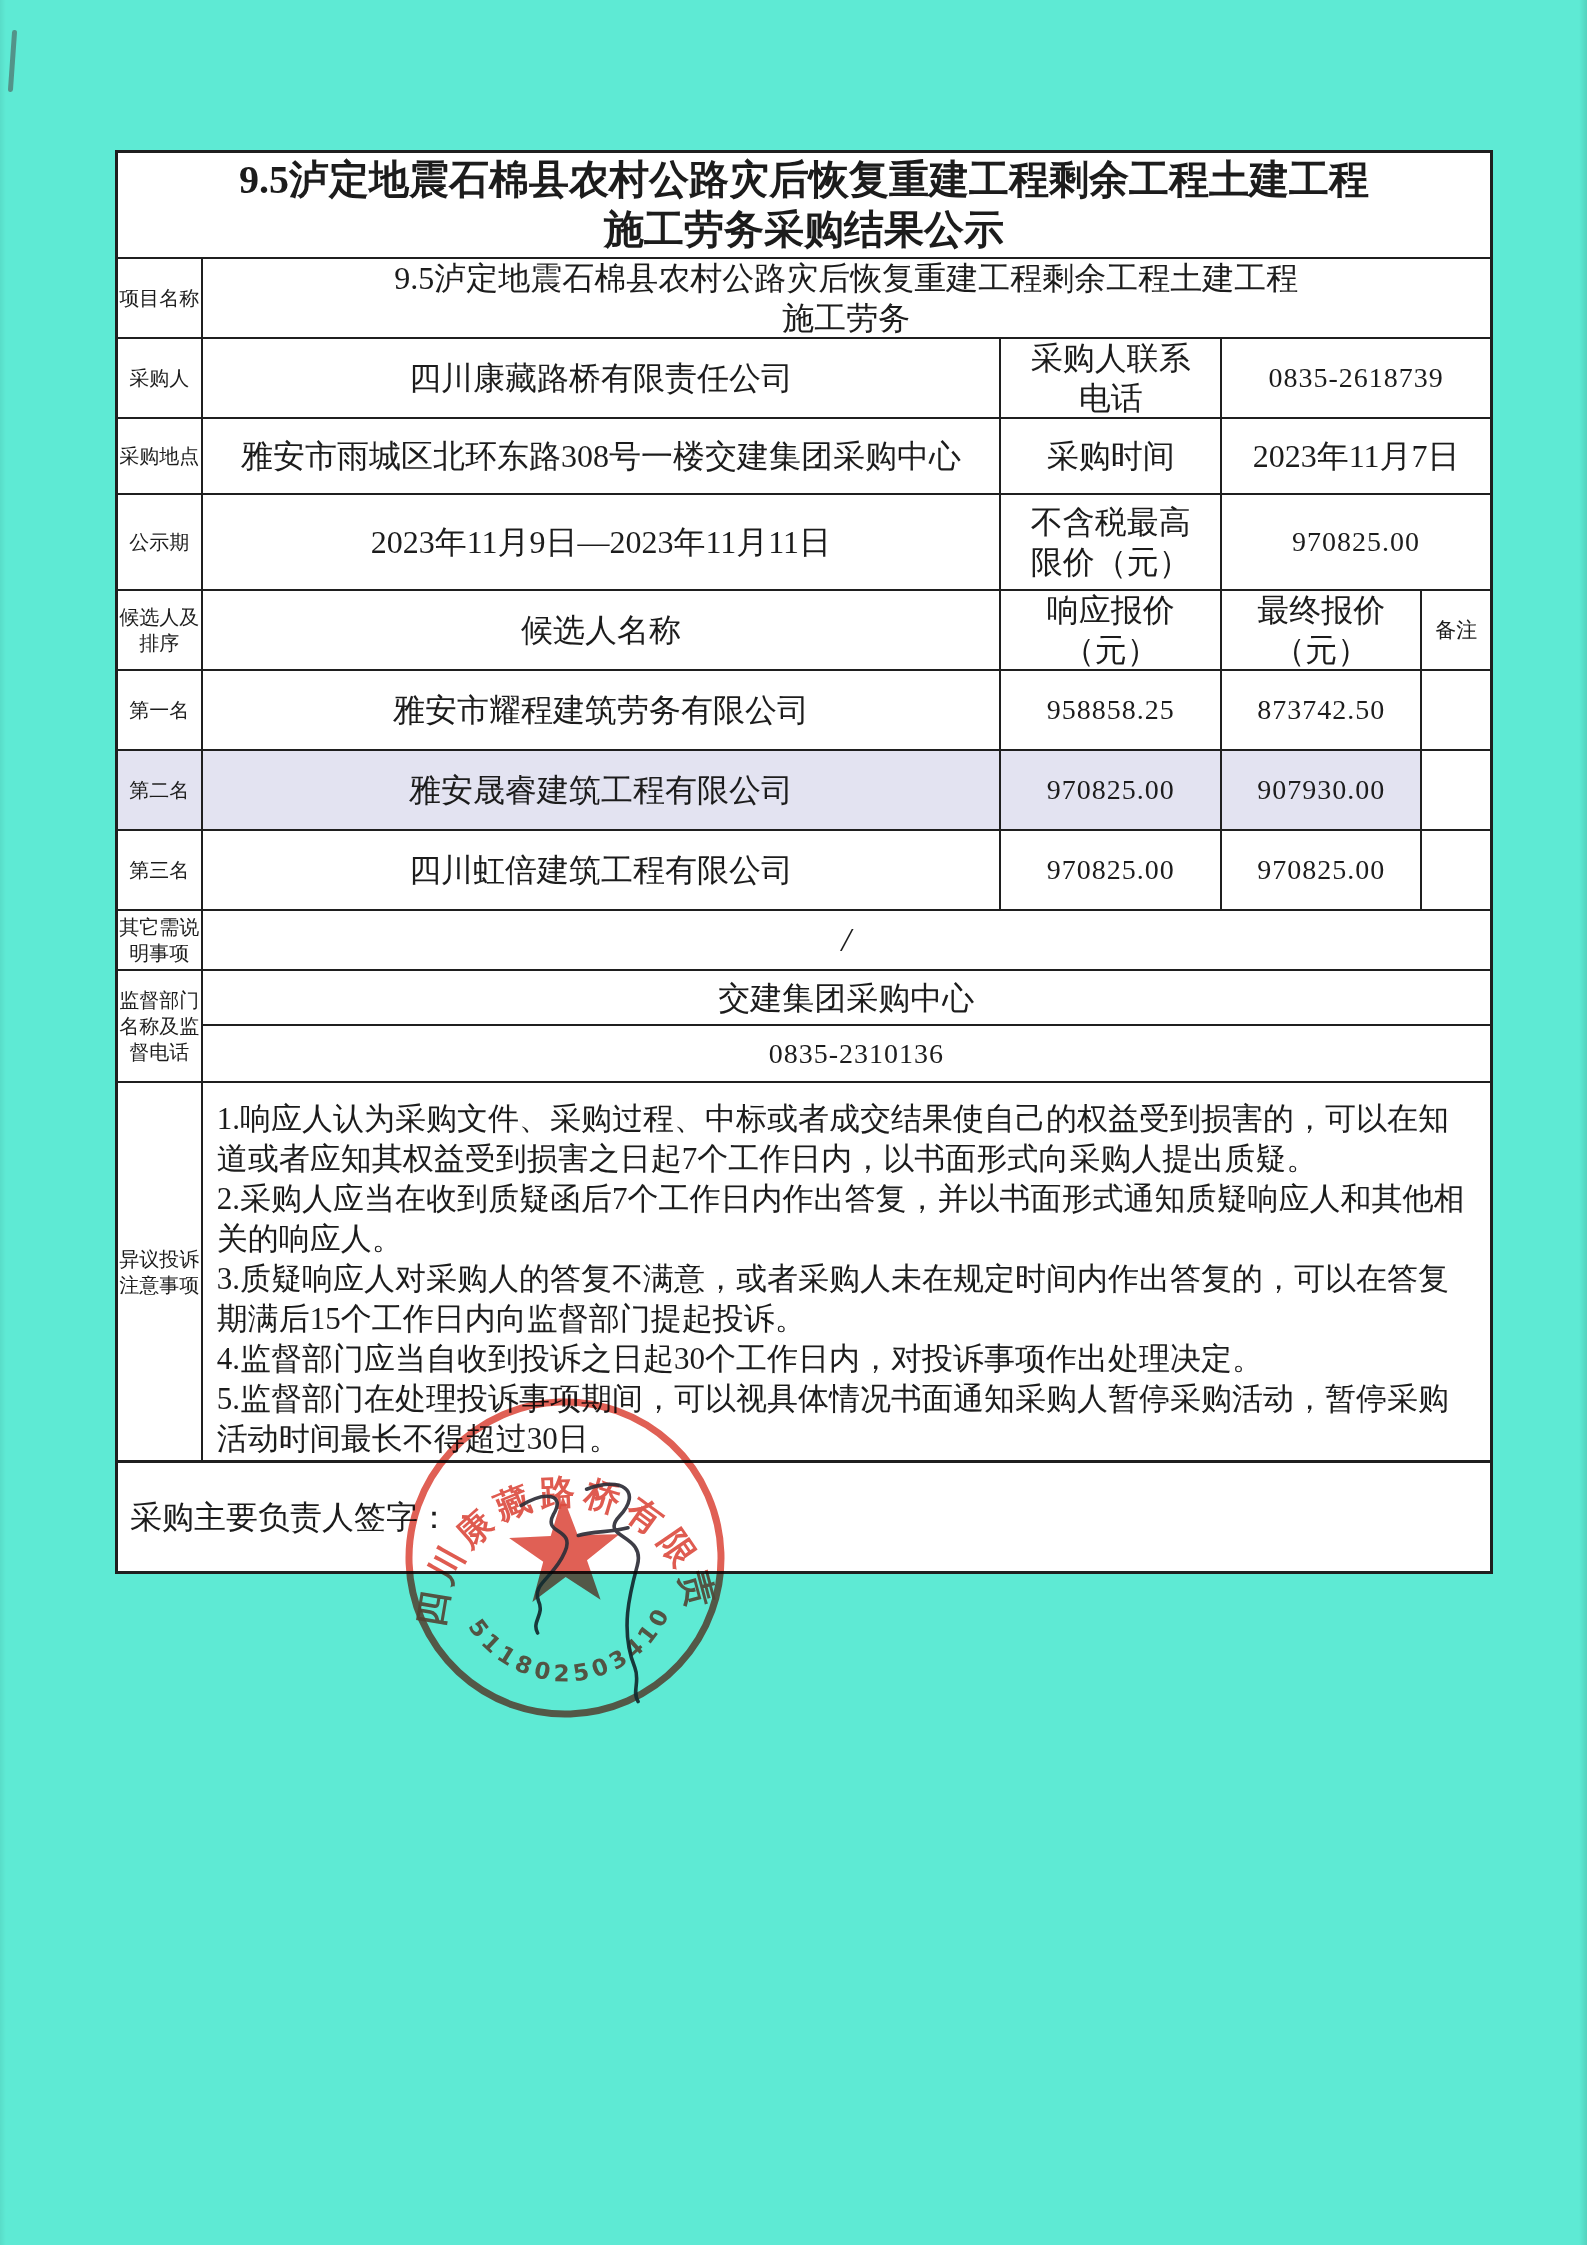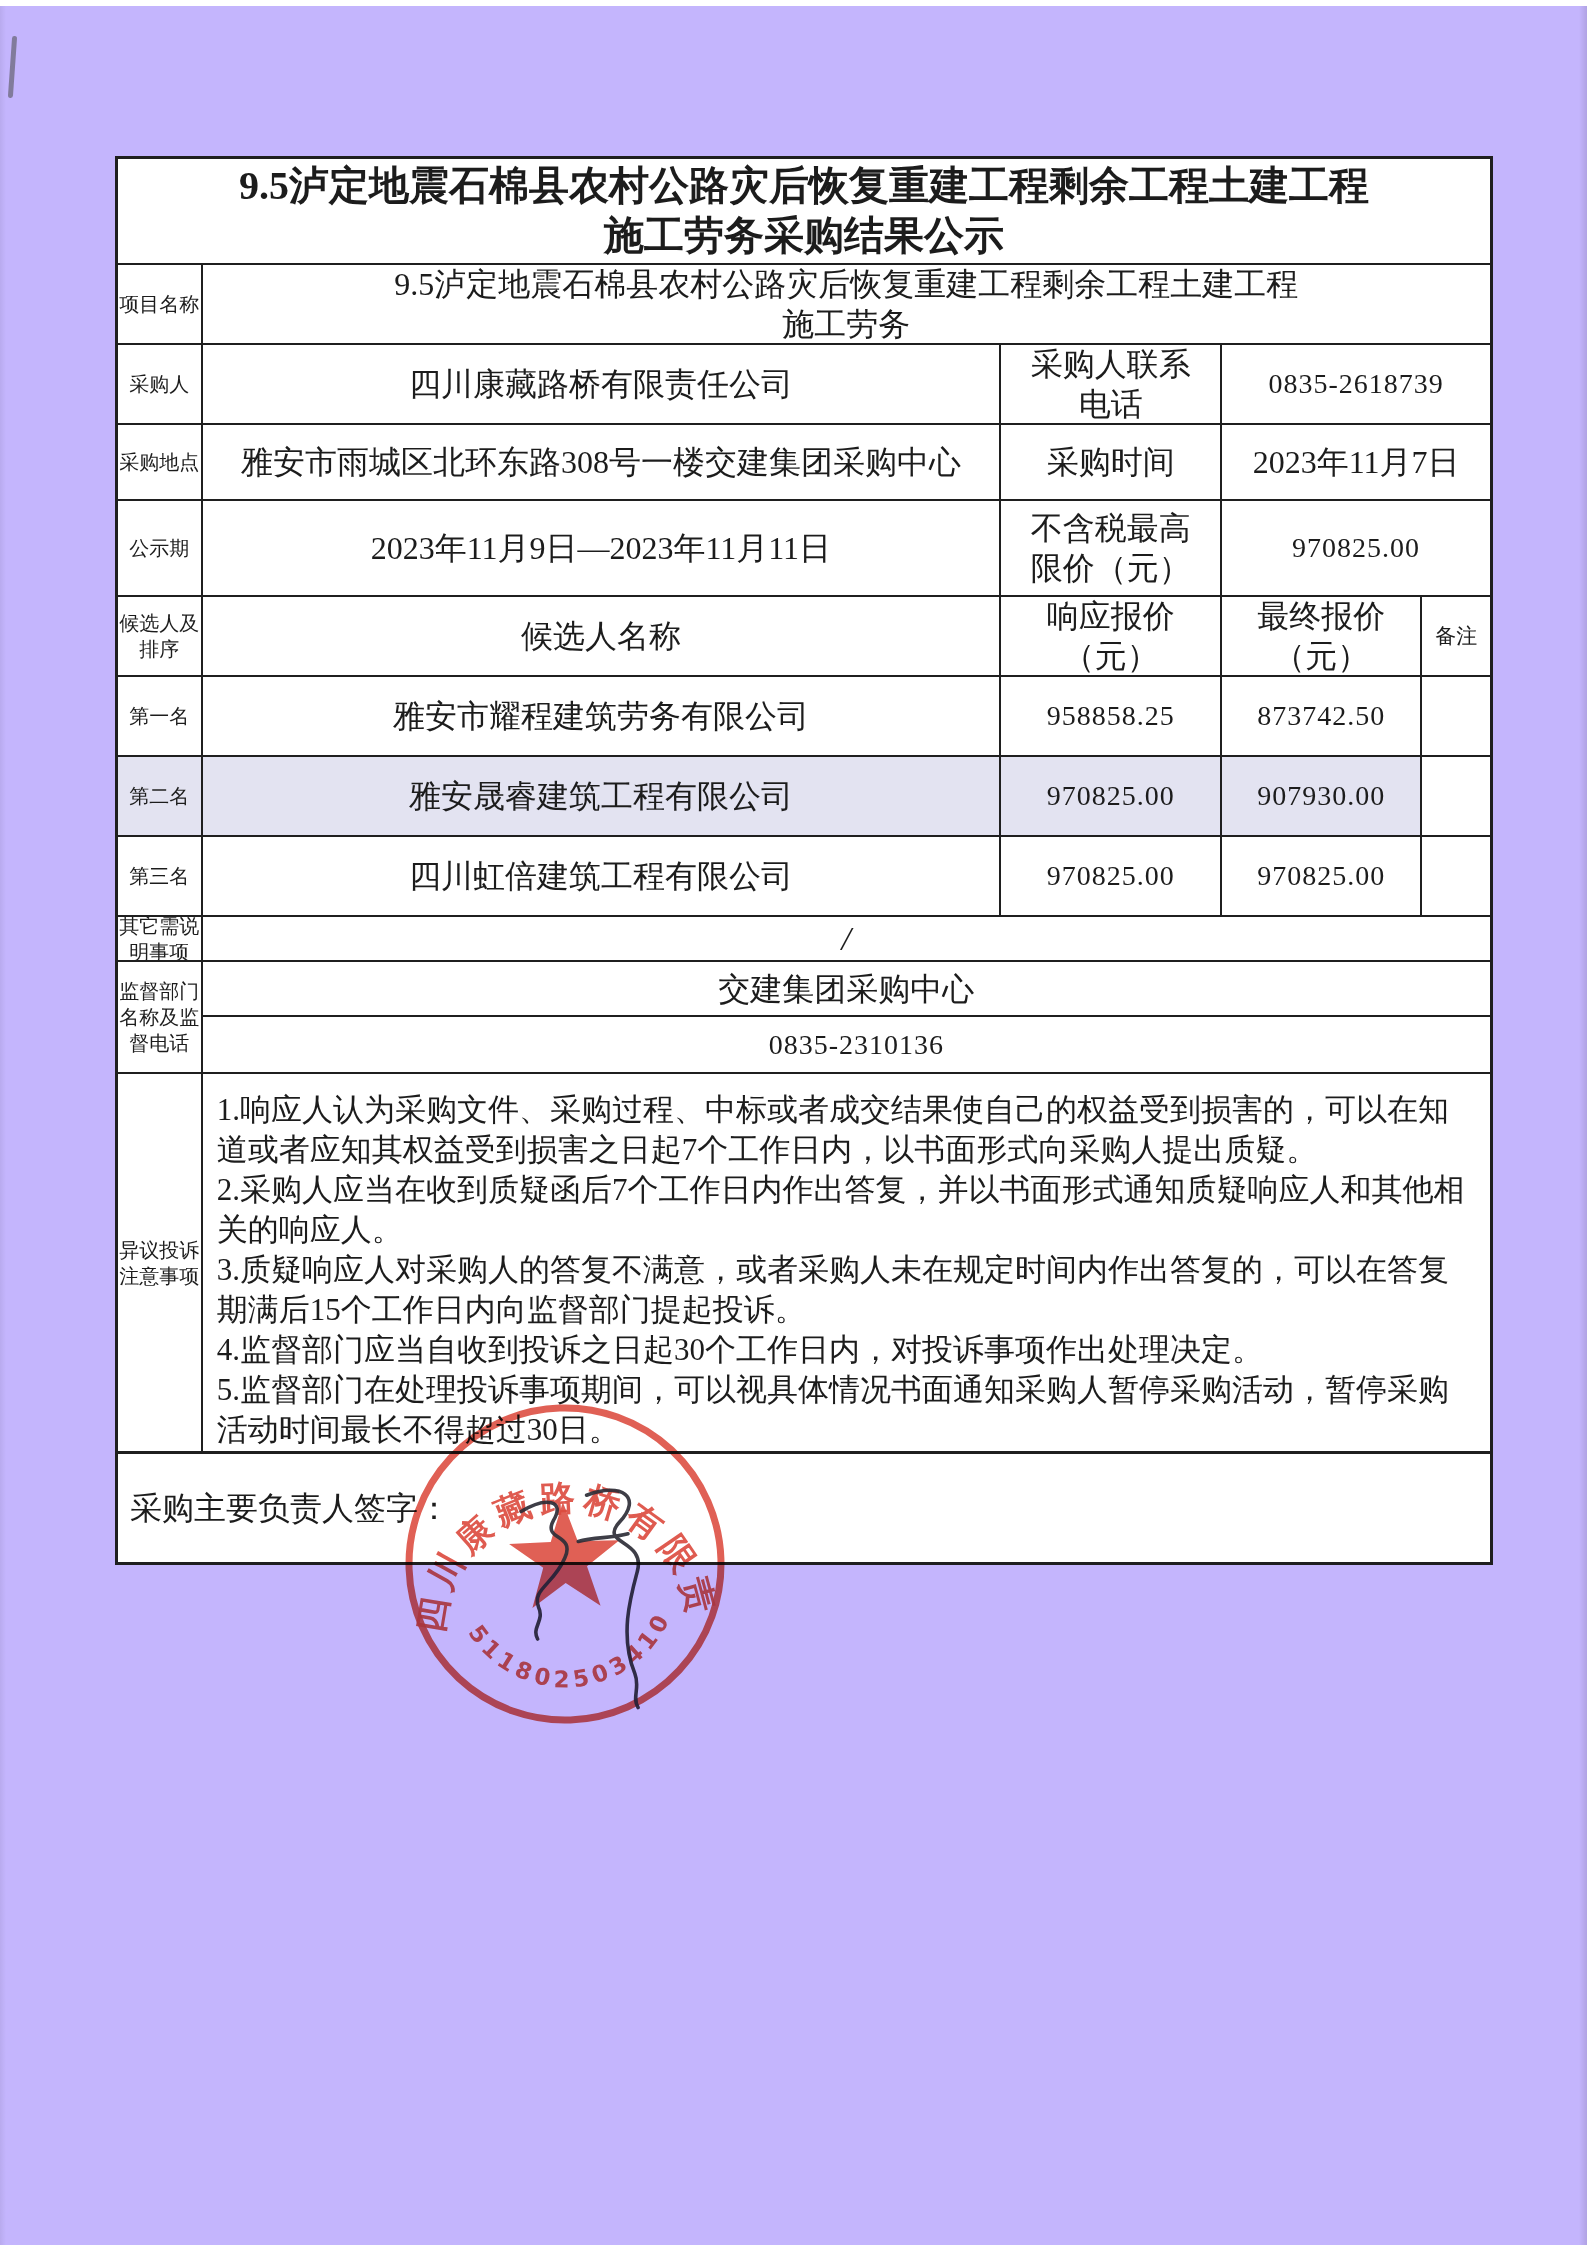--- a/index.html
+++ b/index.html
@@ -4,21 +4,21 @@
 <style>
   * { margin:0; padding:0; box-sizing:border-box; }
   html,body { background:#ffffff; }
   body {
     width:1587px; height:2245px;
     position:relative;
     font-family:"Liberation Serif","DejaVu Serif",serif;
     color:#1c1c1c;
     overflow:hidden;
   }
-  .page { position:absolute; inset:0; background:#c4b5fd;margin-top:6px; }
+  .page { position:absolute; inset:0; background:#5eead4; }
 
   
   .scan-mark-topleft{
     position:absolute; left:10px; top:30px; width:5px; height:62px;
     background:#4a4a4a; opacity:.55; border-radius:3px; transform:rotate(4deg);
   }
   .scan-edge-right{
     position:absolute; right:0; top:0; width:8px; height:100%;
     background:linear-gradient(to left, rgba(0,0,0,.10), rgba(0,0,0,0));
   }
@@ -59,21 +59,21 @@
 
   .title-row{ height:106px; }
   .title-cell{ width:1378px; font-weight:bold; font-size:40px; line-height:50px; }
 
   .r-project{ height:80px; }
   .r-purchaser{ height:80px; }
   .r-location{ height:76px; }
   .r-publicity{ height:96px; }
   .r-candhead{ height:80px; }
   .r-cand{ height:80px; }
-  .r-other{ height:45px; }
+  .r-other{ height:60px; }
   .r-supervision{ height:112px; }
   .r-objection{ height:380px; border-bottom:3px solid #1f1f1f; }
   .r-signature{ height:108px; }
 
   .row-highlight .cell{ background:#e3e3f1; }
   .row-highlight .cell.last{ background:#fff; }
 
   .sup-right{ width:1293px; display:flex; flex-direction:column;border-radius:27px; }
   .sup-sub{ height:55px; border-bottom:2px solid #1f1f1f;
             display:flex; align-items:center; justify-content:center; }

